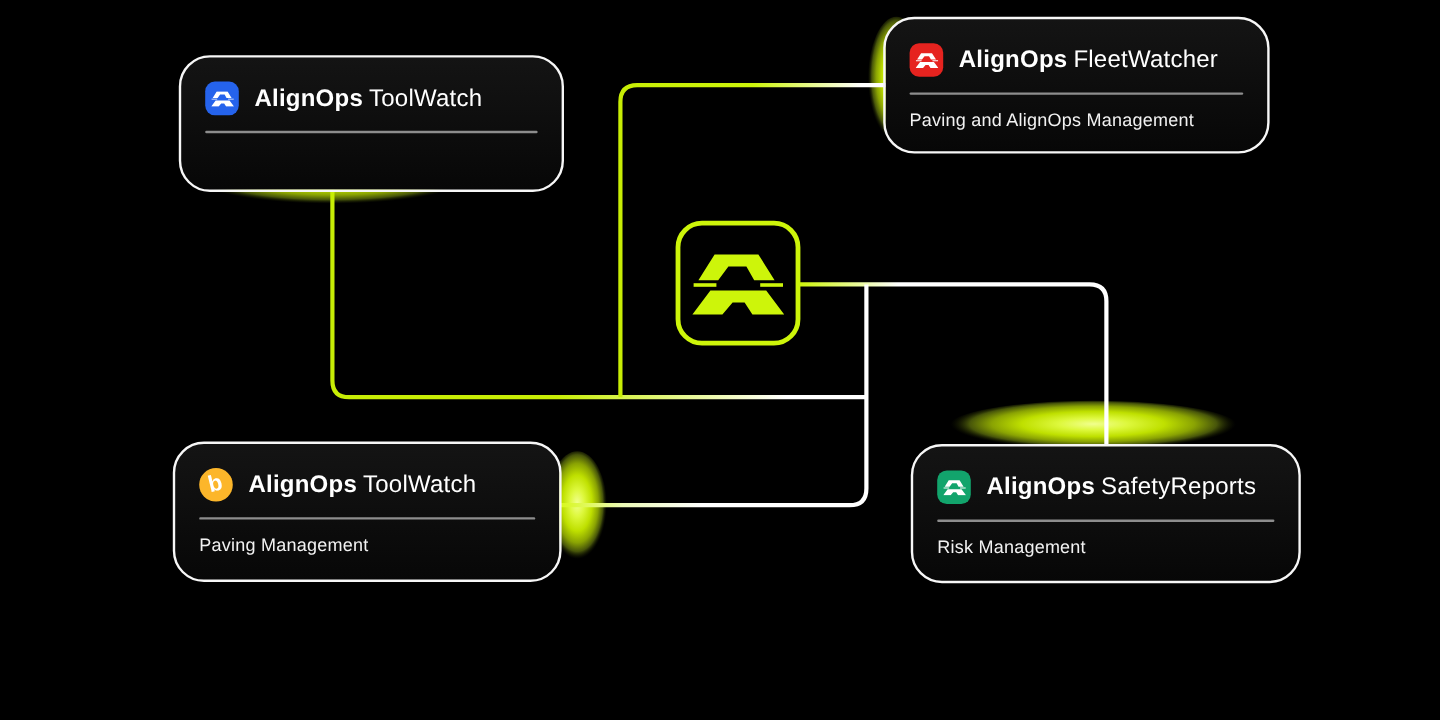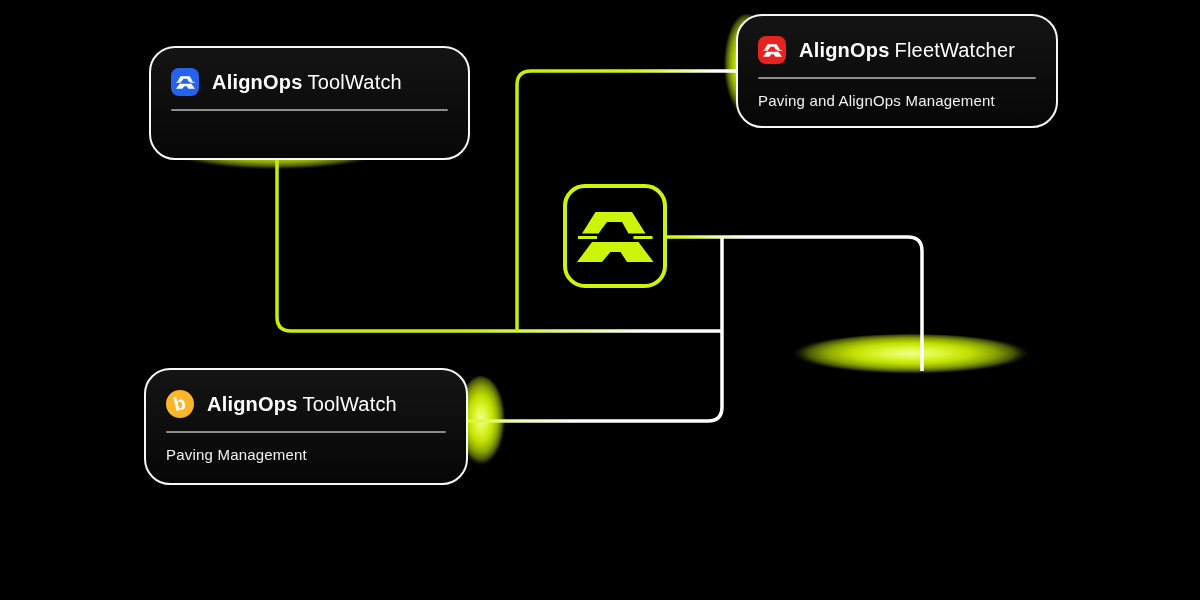--- a/index.html
+++ b/index.html
@@ -131,14 +131,28 @@
         <span class="bglyph">b</span>
       </span>
       <span class="title">
         <span class="brand">AlignOps</span><span class="product">ToolWatch</span>
       </span>
     </div>
     <div class="divider"></div>
     <div class="subtitle">Paving Management</div>
   </div>
 
+  <div class="card" id="card-safetyreports">
+    <div class="card-head">
+      <span class="badge badge-green">
+        <svg viewBox="0 0 153 100">
+            <use href="#archMark" color="#ffffff"></use>
+          </svg>
+      </span>
+      <span class="title">
+        <span class="brand">AlignOps</span><span class="product">SafetyReports</span>
+      </span>
+    </div>
+    <div class="divider"></div>
+    <div class="subtitle">Risk Management</div>
+  </div>
 
 </div>
 
 </body></html>

